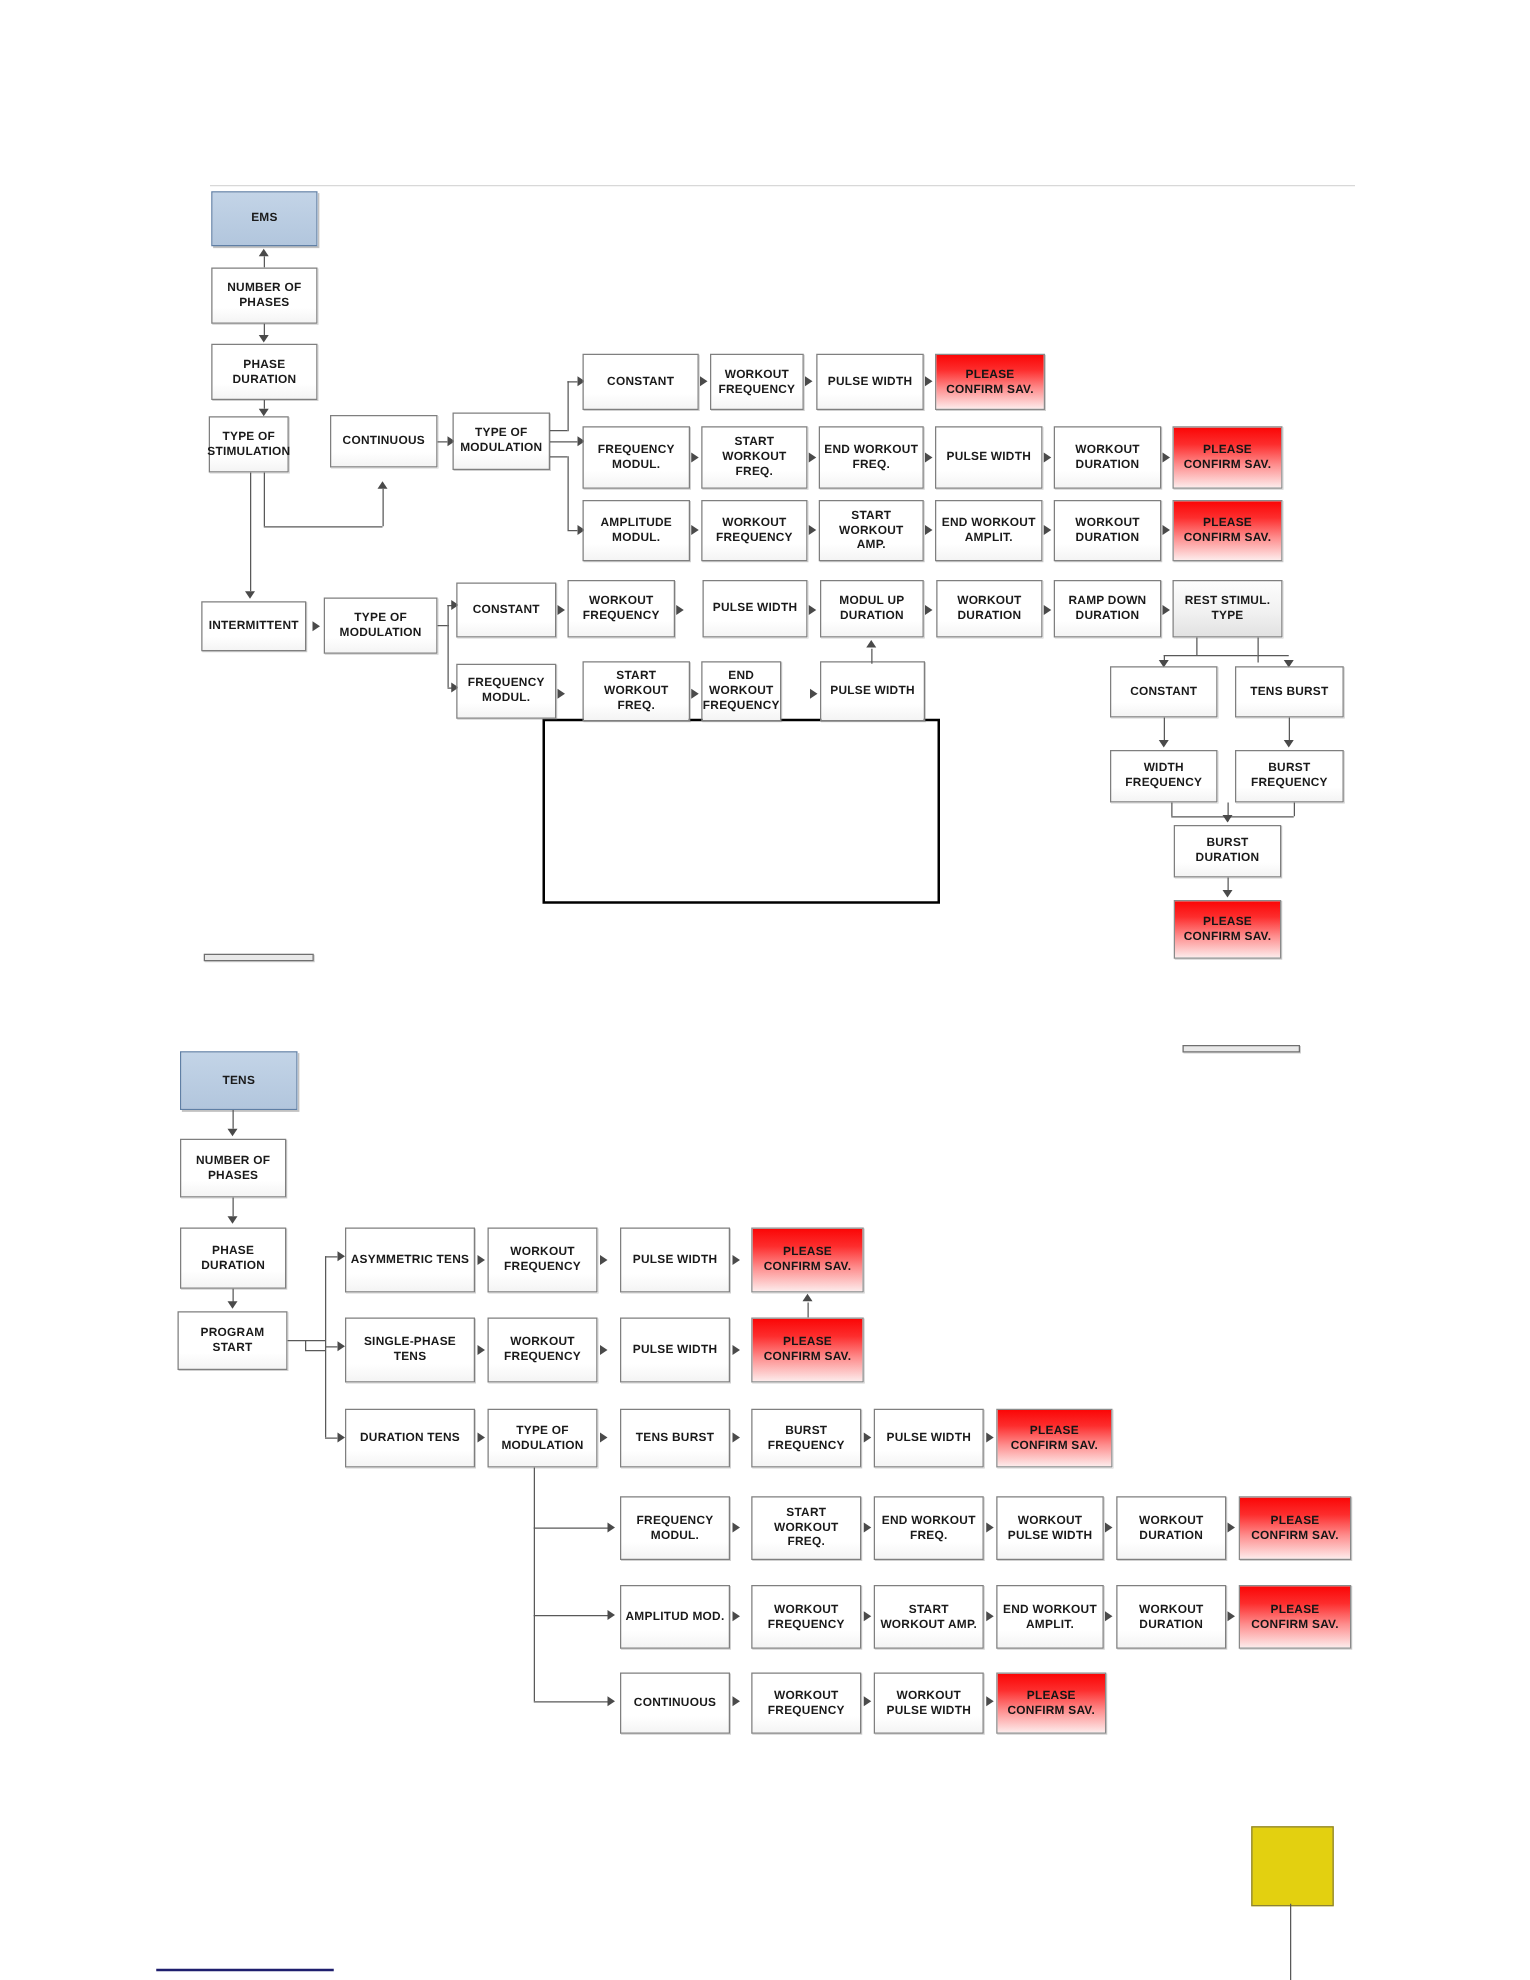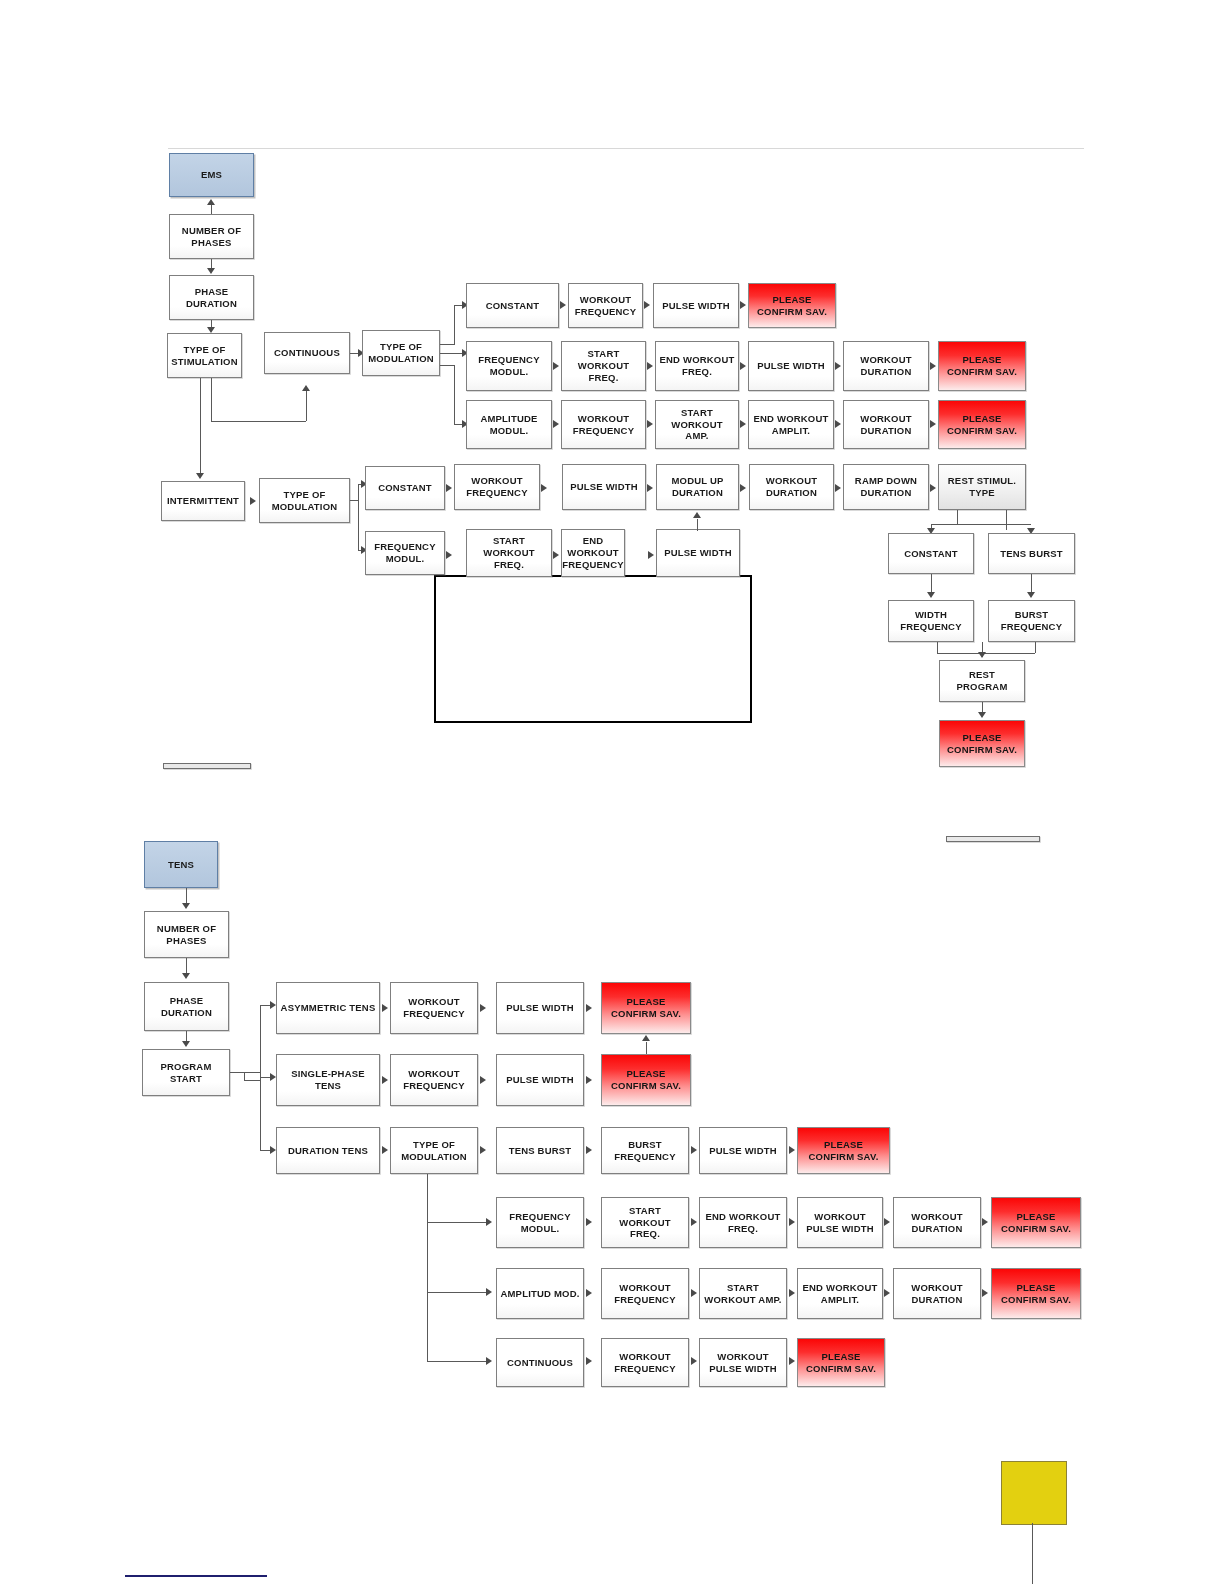--- a/index.html
+++ b/index.html
@@ -68,21 +68,21 @@
     </div>
   <div class="ln lnv" style="left:211px;top:259px;height:9px;"></div>
   <div class="arw d" style="left:207px;top:268px;"></div>
 
   <div class="node plain" style="left:169px;top:275px;width:85px;height:45px;">
     <span>PHASE DURATION</span>
     </div>
   <div class="ln lnv" style="left:211px;top:320px;height:7px;"></div>
   <div class="arw d" style="left:207px;top:327px;"></div>
 
-  <div class="node plain" style="left:167px;top:333px;width:75px;height:45px;">
+  <div class="node plain" style="left:167px;top:333px;width:64px;height:45px;">
     <span>TYPE OF STIMULATION</span>
     </div>
 
   <div class="ln lnv" style="left:211px;top:378px;height:43px;"></div>
   <div class="ln lnh" style="left:211px;top:421px;width:95px;"></div>
   <div class="ln lnv" style="left:306px;top:391px;height:30px;"></div>
   <div class="arw u" style="left:302px;top:385px;"></div>
 
   <div class="ln lnv" style="left:200px;top:378px;height:95px;"></div>
   <div class="arw d" style="left:196px;top:473px;"></div>
@@ -266,29 +266,29 @@
     <span>BURST FREQUENCY</span>
     </div>
 
   <div class="ln lnv" style="left:937px;top:642px;height:11px;"></div>
   <div class="ln lnh" style="left:937px;top:653px;width:98px;"></div>
   <div class="ln lnv" style="left:1035px;top:642px;height:11px;"></div>
   <div class="ln lnv" style="left:982px;top:642px;height:15px;"></div>
   <div class="arw d" style="left:978px;top:652px;"></div>
 
   <div class="node plain" style="left:939px;top:660px;width:86px;height:42px;">
-    <span>REST PROGRAM</span>
+    <span>BURST DURATION</span>
     </div>
   <div class="ln lnv" style="left:982px;top:702px;height:12px;"></div>
   <div class="arw d" style="left:978px;top:712px;"></div>
   <div class="node confirm" style="left:939px;top:720px;width:86px;height:47px;">
     <span>PLEASE CONFIRM SAV.</span>
     </div>
 
-  <div class="node header" style="left:144px;top:841px;width:74px;height:47px;">
+  <div class="node header" style="left:144px;top:841px;width:94px;height:47px;">
     <span>TENS</span>
     </div>
   <div class="ln lnv" style="left:186px;top:888px;height:15px;"></div>
   <div class="arw d" style="left:182px;top:903px;"></div>
 
   <div class="node plain" style="left:144px;top:911px;width:85px;height:47px;">
     <span>NUMBER OF PHASES</span>
     </div>
   <div class="ln lnv" style="left:186px;top:958px;height:15px;"></div>
   <div class="arw d" style="left:182px;top:973px;"></div>

